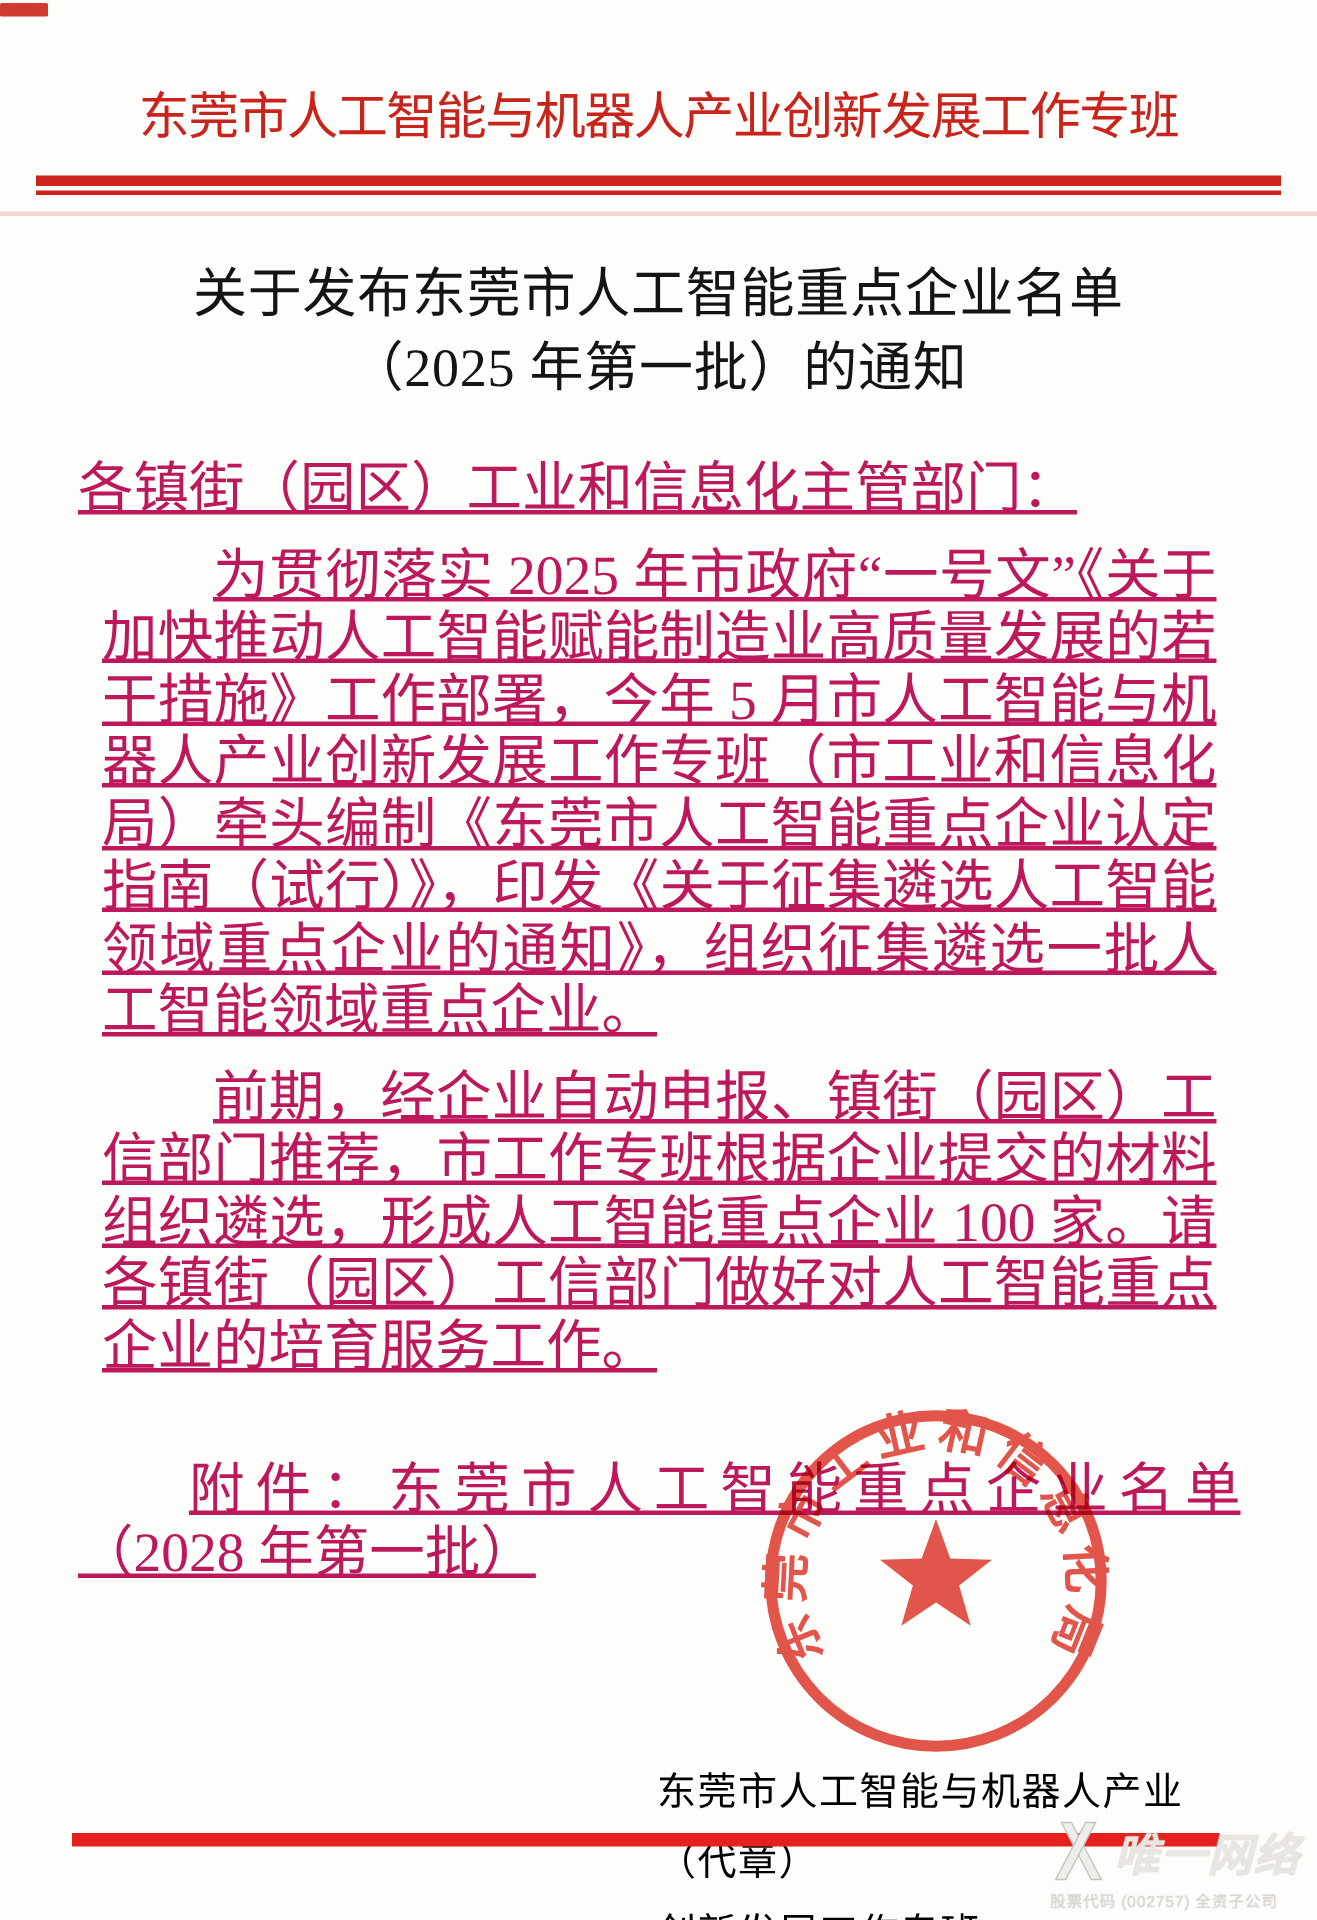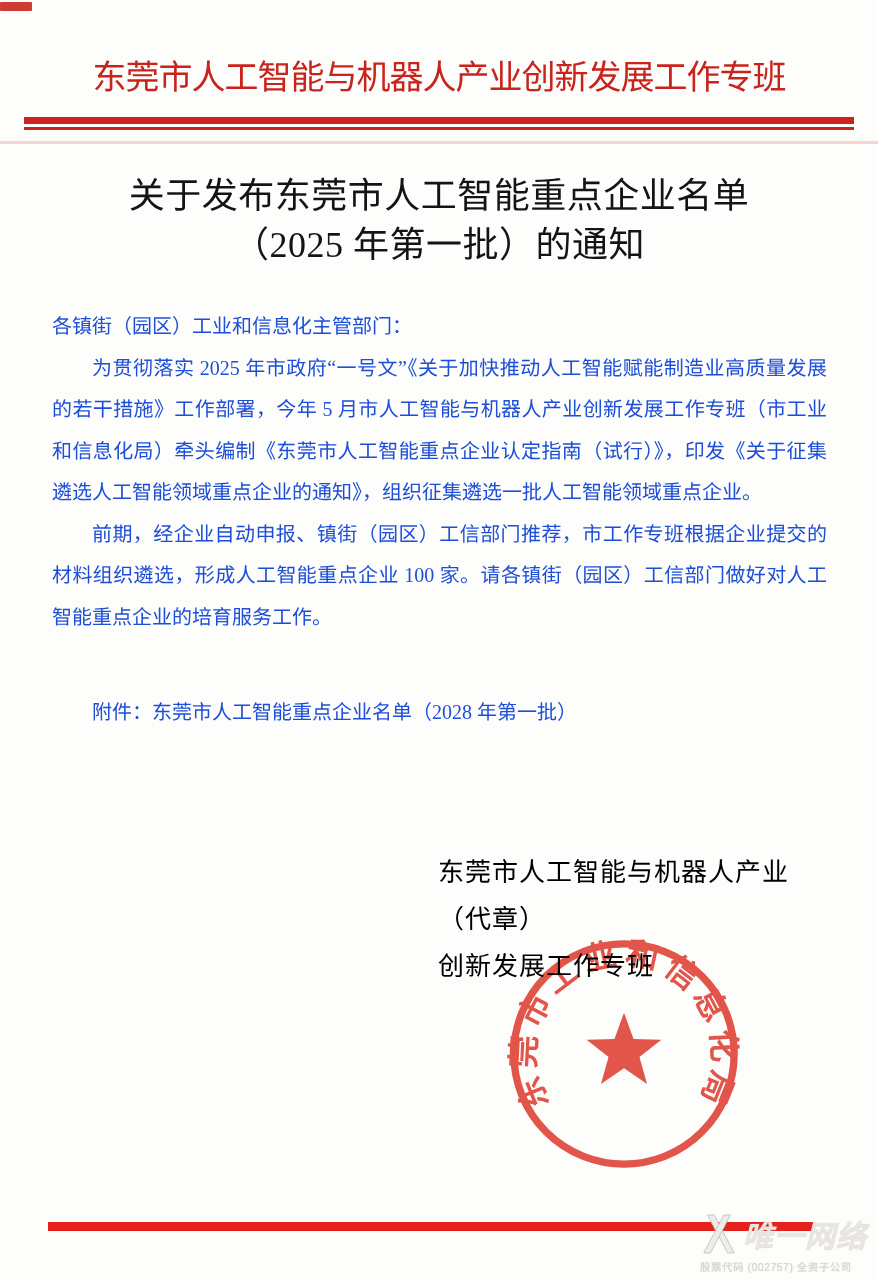--- a/index.html
+++ b/index.html
@@ -19,24 +19,24 @@
   .rule-thick { margin:18px 24px 0; height:7px; background:#ce231c; }
   .rule-thin  { margin:3px 24px 0;  height:3px; background:#ce231c; }
   .rule-faint { margin:11px 0 0; height:3px; background:#f6d4d1; }
 
   
   .doc-title { margin:28px 0 0; text-align:center; font-size:36px;
     line-height:49px; font-weight:normal; color:#141414; letter-spacing:.5px; }
   .t-line { display:block; }
 
   
-  .body { margin:36px 51px 0 52px; font-size:20px; line-height:41.5px;
-    color:#1d4ed8; text-align:justify; }
+  .body { margin:36px 51px 0 52px; font-size:37px; line-height:41.5px;
+    color:#be185d; text-align:justify;text-decoration:underline; }
   .salutation { margin:0; }
-  .para { margin:0; text-indent:2em; }
+  .para { margin:16px; text-indent:2em; }
   .attachment { margin:54px 0 0; text-indent:2em; }
 
   
   .signature { margin:115px 40px 0 auto; width:400px; text-align:left;
     font-size:26px; line-height:47px; color:#000000; letter-spacing:1px;
     position:relative; z-index:1; white-space:nowrap; }
 
   
   .seal { position:absolute; left:506px; top:936px; width:236px; height:236px;
     opacity:.85; mix-blend-mode:multiply; z-index:2; }

